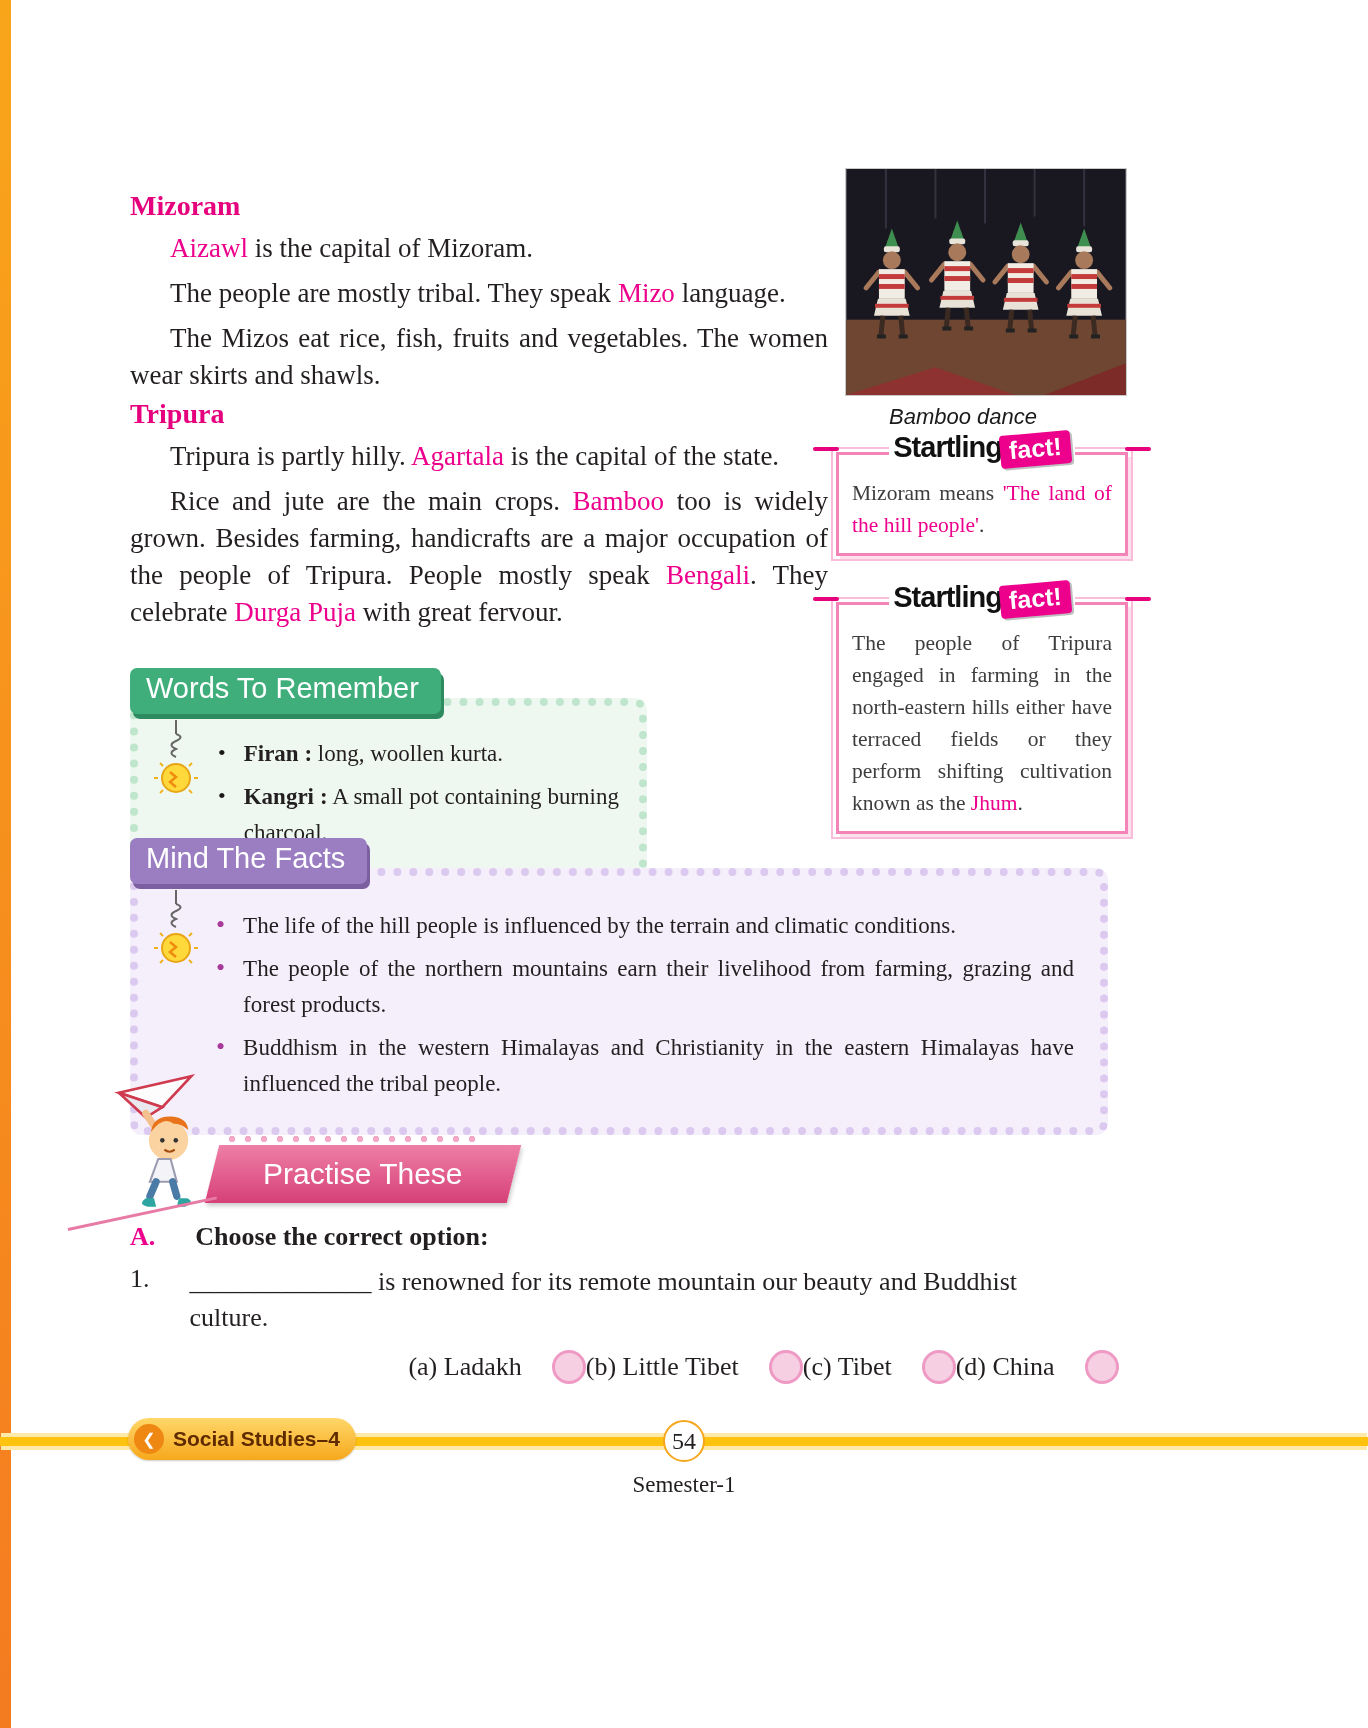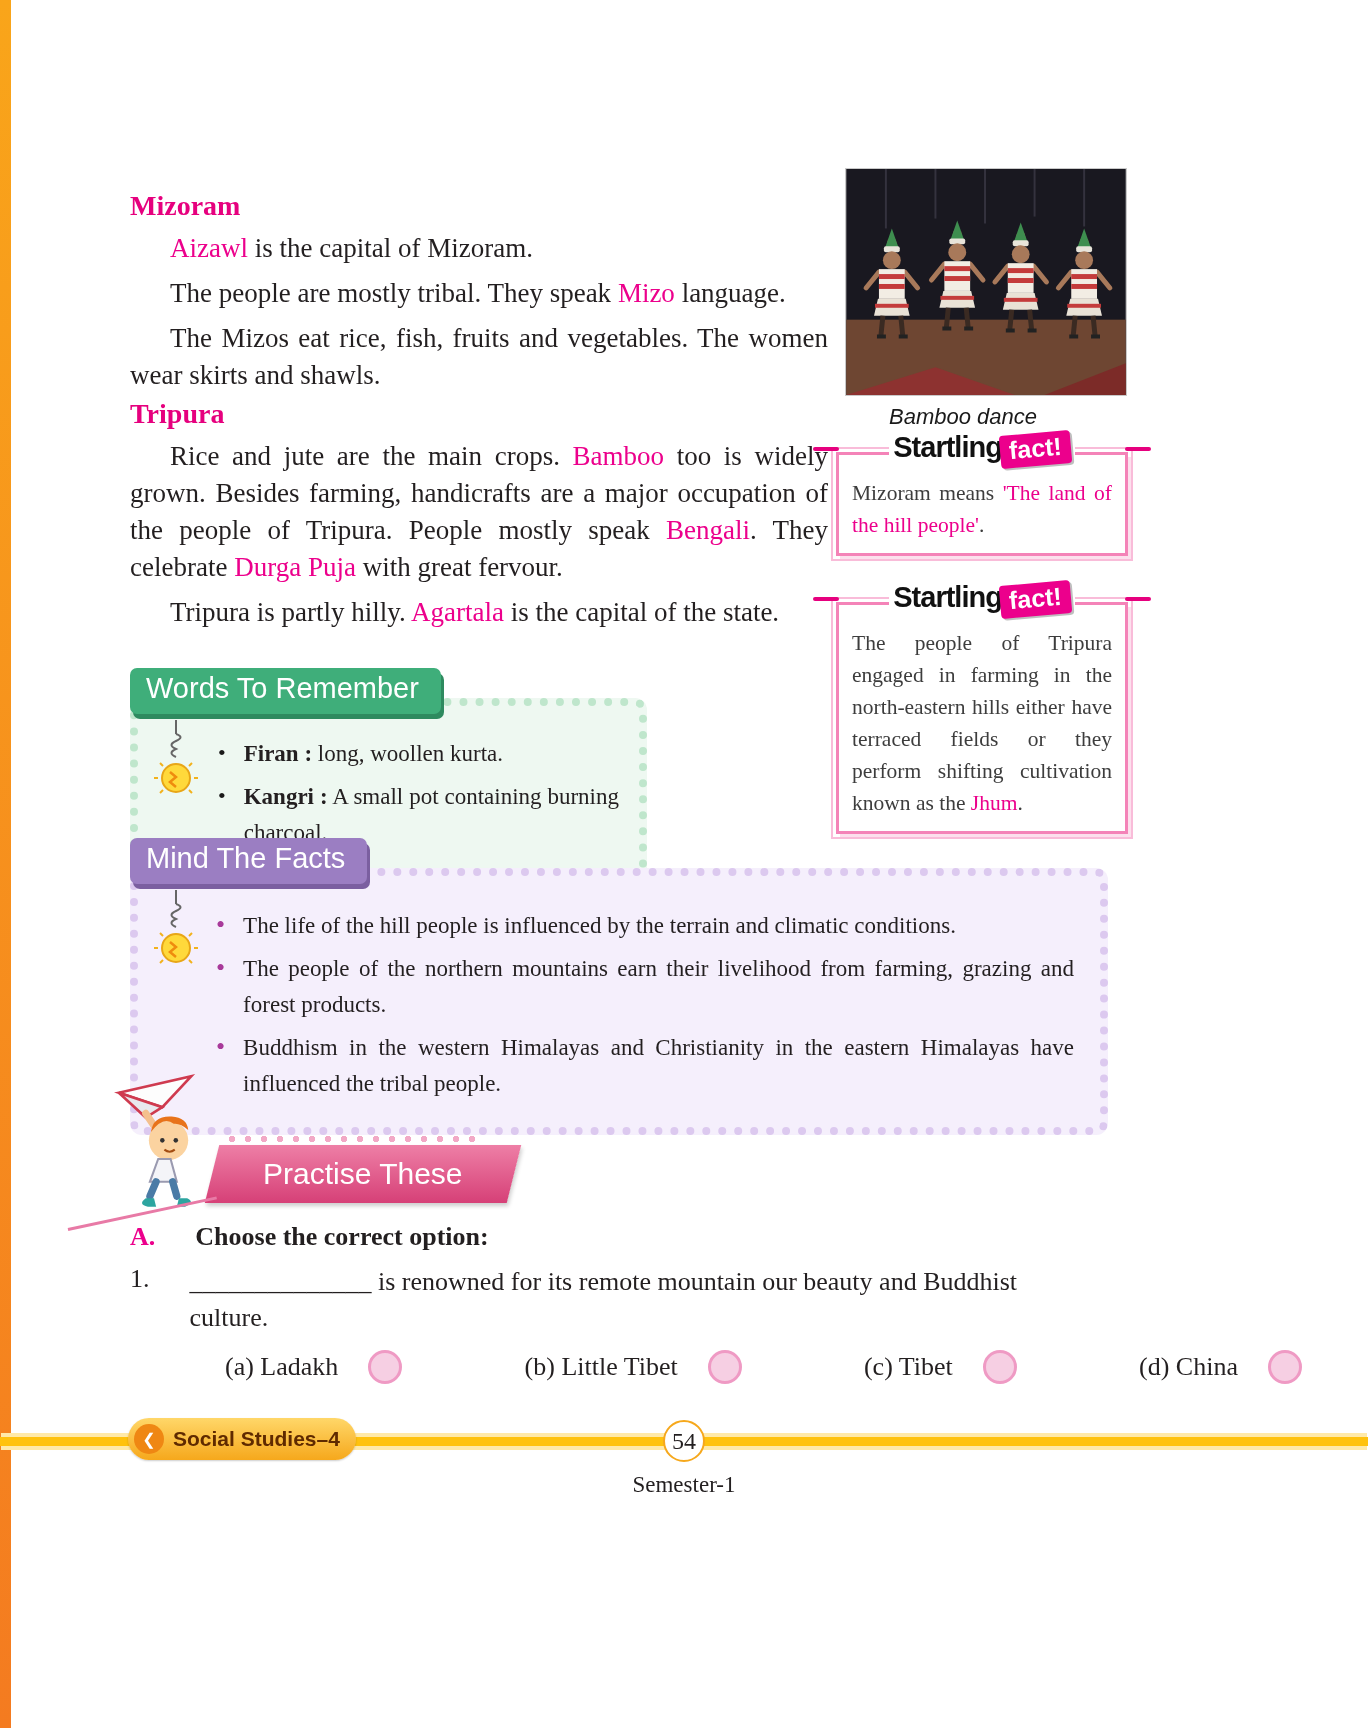--- a/index.html
+++ b/index.html
@@ -66,21 +66,21 @@
   .banner-text { transform:skewX(14deg); color:#fff; font-family:"Liberation Sans",sans-serif; font-size:30px; }
   .swoosh { position:absolute; left:8px; top:156px; width:152px; height:3px; background:#e87aa6;
     transform:rotate(-12deg); transform-origin:left center; }
 
   
   .exercise { position:absolute; left:130px; top:1222px; width:1172px; font-size:26px; }
   .ex-head { display:flex; gap:40px; font-weight:bold; }
   .ex-label { color:#ec008c; }
   .q-row { display:flex; gap:40px; margin-top:12px; }
   .q-text { width:900px; line-height:36px; }
-  .options { margin-left:95px; margin-top:14px; display:flex; justify-content:space-between; align-items:center; }
+  .options { margin-left:95px; margin-top:14px; display:flex; justify-content:center; align-items:center; }
   .option { display:flex; align-items:center; gap:30px; }
   .opt-circle { width:34px; height:34px; border-radius:50%; background:#f6cfe3; border:3px solid #ef9ac4; display:inline-block; }
 
   
   .footer-band { position:absolute; left:0; right:0; top:1437px; height:9px; background:#ffc20e;
     box-shadow:0 -5px 0 -1px #ffe9a8, 0 5px 0 -1px #ffe9a8; }
   .footer-pill { position:absolute; left:128px; top:1418px; height:42px; min-width:190px;
     background:linear-gradient(180deg,#ffd769,#f6a81c); border-radius:21px; display:flex; align-items:center;
     gap:9px; padding:0 16px 0 6px; box-shadow:0 1px 2px rgba(0,0,0,.2); }
   .pill-chevron { width:30px; height:30px; border-radius:50%; background:#ef8713; color:#fff;
@@ -94,22 +94,22 @@
 <body>
 
 <div class="left-stripe"></div>
 
 <main class="main-text">
   <h2 class="sec-heading">Mizoram</h2>
   <p class="para"><span class="pink">Aizawl</span><span> is the capital of Mizoram.</span></p>
   <p class="para"><span>The people are mostly tribal. They speak </span><span class="pink">Mizo</span><span> language.</span></p>
   <p class="para"><span>The Mizos eat rice, fish, fruits and vegetables. The women wear skirts and shawls.</span></p>
   <h2 class="sec-heading">Tripura</h2>
+  <p class="para"><span>Tripura is partly hilly. </span><span class="pink">Agartala</span><span> is the capital of the state.</span></p>
   <p class="para"><span>Rice and jute are the main crops. </span><span class="pink">Bamboo</span><span> too is widely grown. Besides farming, handicrafts are a major occupation of the people of Tripura. People mostly speak </span><span class="pink">Bengali</span><span>. They celebrate </span><span class="pink">Durga Puja</span><span> with great fervour.</span></p>
-  <p class="para"><span>Tripura is partly hilly. </span><span class="pink">Agartala</span><span> is the capital of the state.</span></p>
 </main>
 
 <figure class="photo">
   <div class="photo-frame">
     <svg width="280" height="226" viewBox="0 0 282 228" xmlns="http://www.w3.org/2000/svg">
       <rect width="282" height="228" fill="#191820"></rect>
       <g stroke="#34323e" stroke-width="2">
         <path d="M40 0 V60"></path>
           <path d="M90 0 V50"></path>
           <path d="M140 0 V55"></path>

